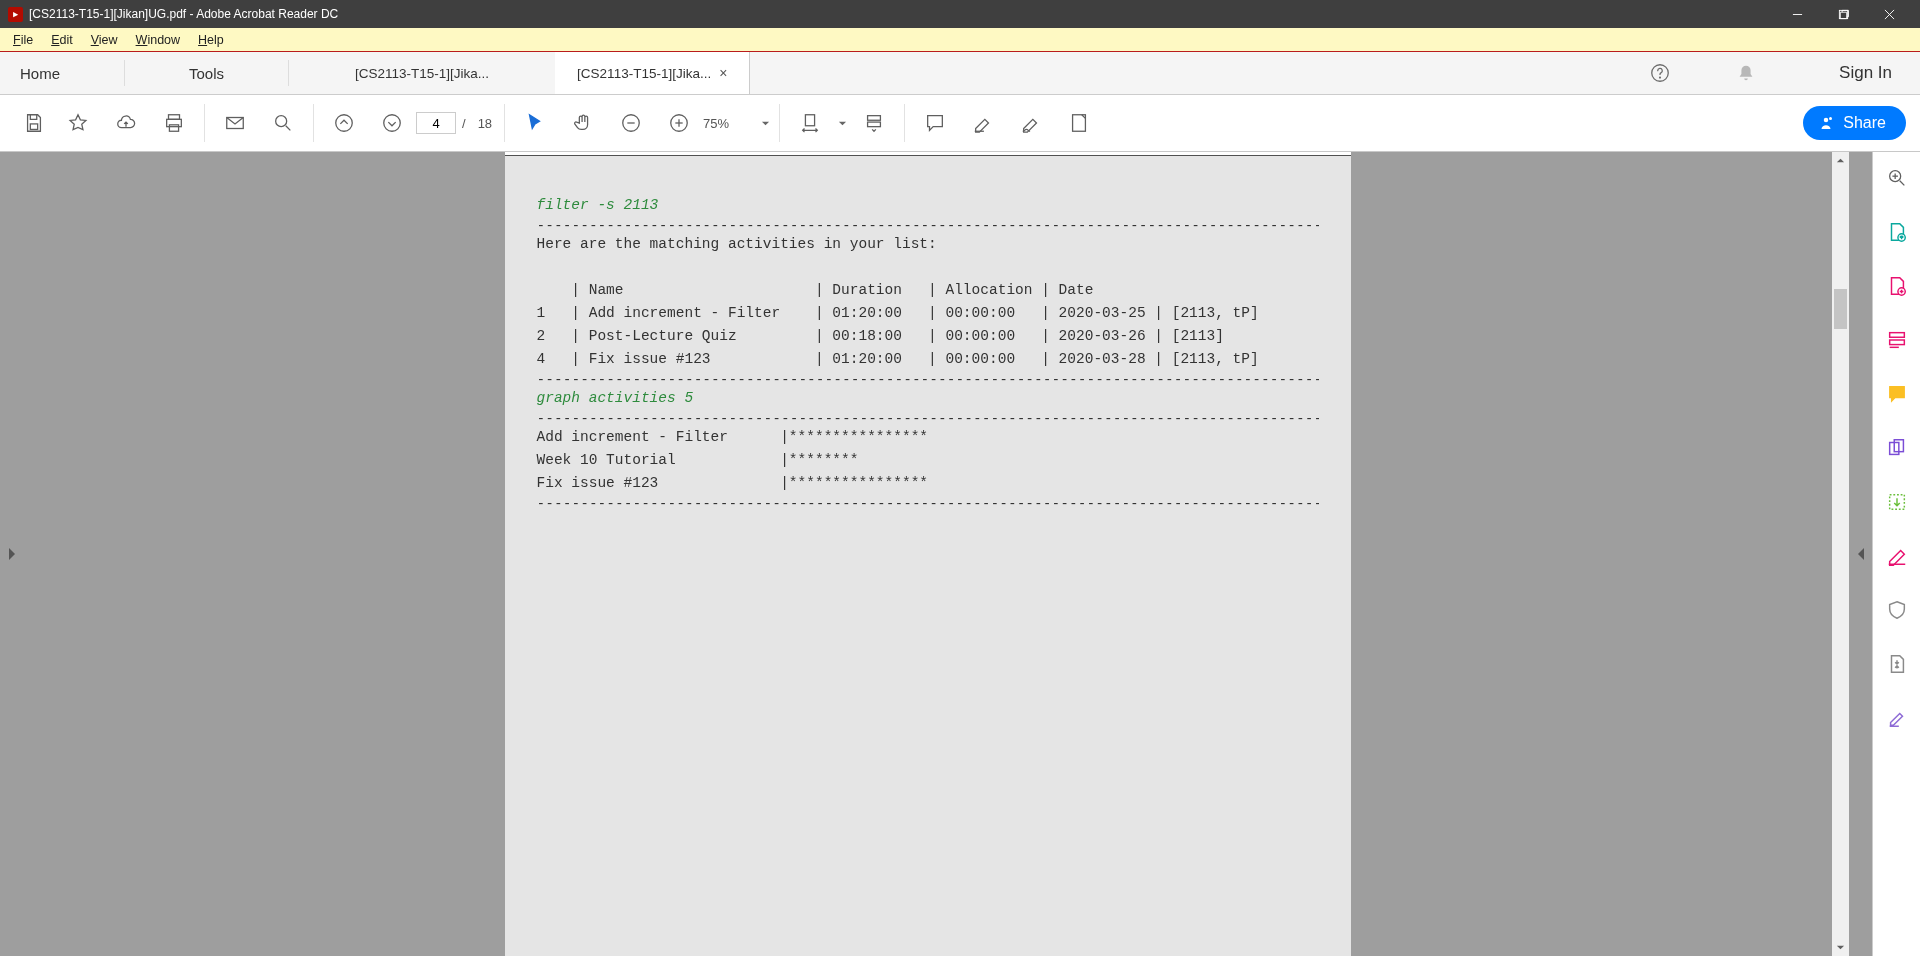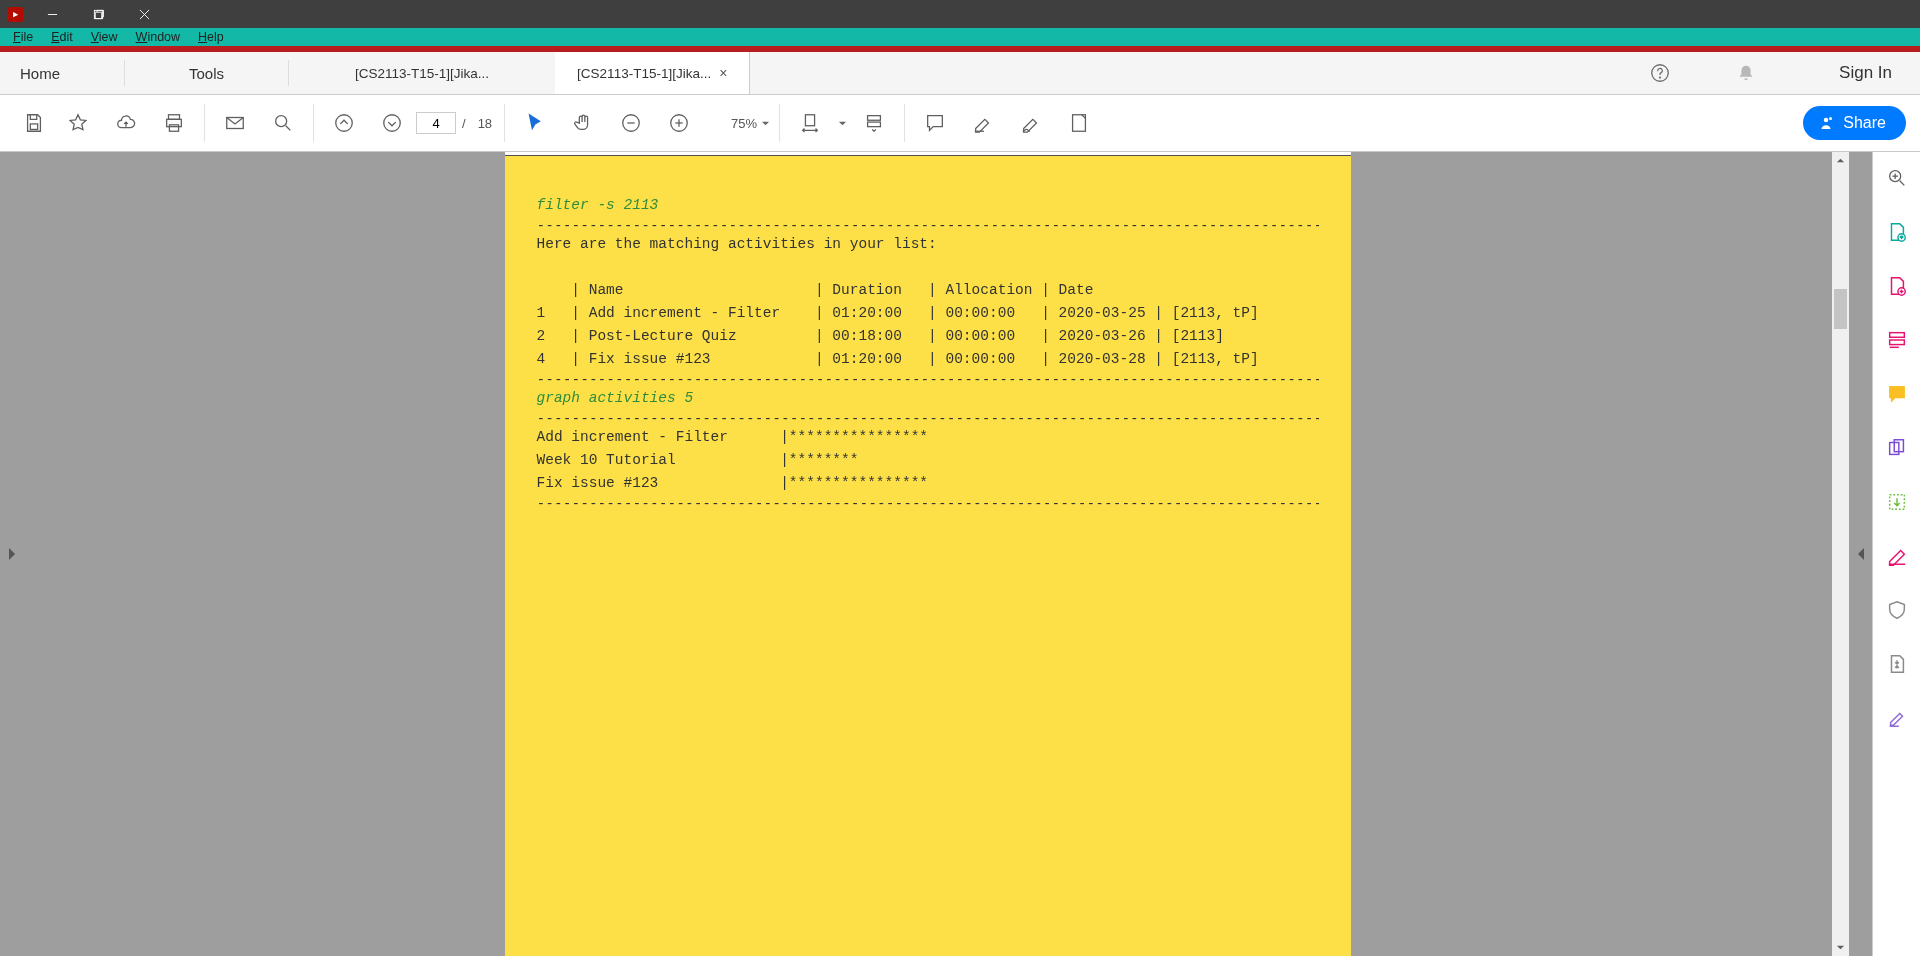--- a/index.html
+++ b/index.html
@@ -6,21 +6,21 @@
 body { width: 1920px; height: 956px; background: #fff; overflow: hidden; display: flex; flex-direction: column; }
 
 
 .titlebar { background: #3f3f3f; color: #fff; height: 28px; display: flex; align-items: center; padding: 0 8px; font-size: 12px; }
 .titlebar .pdf-ico { width: 15px; height: 15px; background: #b30b00; border-radius: 2px; margin-right: 6px; display: inline-flex; align-items: center; justify-content: center; font-size: 9px; font-weight: bold; color: #fff; }
 .titlebar .title-text { flex: 1; }
 .titlebar .win-btn { width: 46px; height: 28px; display: inline-flex; align-items: center; justify-content: center; color: #fff; }
 .titlebar .win-btn svg { width: 11px; height: 11px; stroke: #fff; fill: none; stroke-width: 1; }
 
 
-.menubar { height: 24px; background: #14b8a6; display: flex; align-items: center; padding: 0 4px; font-size: 12.5px; color: #222; border-bottom: 6px solid #b91c1c; }
+.menubar { height: 24px; background: #fef9c3; display: flex; align-items: center; padding: 0 4px; font-size: 12.5px; color: #222; border-bottom: 1px solid #b91c1c; }
 .menubar .mitem { padding: 0 9px; height: 24px; display: inline-flex; align-items: center; }
 .menubar .mitem .ul { text-decoration: underline; }
 
 
 .tabrow { height: 43px; background: #f5f5f5; border-bottom: 1px solid #ccc; display: flex; align-items: stretch; gap: 44px; }
 .tabrow .home-tab, .tabrow .tools-tab { padding: 0 20px; display: inline-flex; align-items: center; font-size: 15px; color: #333; }
 .tabrow .sep-v { width: 1px; background: #ddd; margin: 8px 0; }
 .tabrow .doc-tab { padding: 0 22px; display: inline-flex; align-items: center; font-size: 13.5px; color: #333; background: #f5f5f5; position: relative; }
 .tabrow .doc-tab.active { background: #fff; border-right: 1px solid #ccc; }
 .tabrow .doc-tab .close { margin-left: 8px; font-size: 14px; color: #555; }
@@ -30,21 +30,21 @@
 .tabrow .signin { padding: 0 28px; display: inline-flex; align-items: center; font-size: 17px; color: #333; }
 
 
 .toolbar { height: 57px; background: #fff; border-bottom: 1px solid #c8c8c8; display: flex; align-items: center; padding: 0 14px; gap: 0; }
 .tool-btn { width: 48px; height: 48px; display: inline-flex; align-items: center; justify-content: center; }
 .tool-btn svg { width: 22px; height: 22px; stroke: #5f5f5f; fill: none; stroke-width: 1.4; }
 .tool-btn.narrow { width: 40px; }
 .tool-sep { width: 1px; height: 38px; background: #e2e2e2; margin: 0 6px; }
 .page-input { width: 40px; height: 22px; border: 1px solid #ccc; text-align: center; font-size: 13px; }
 .page-of { font-size: 13px; color: #555; margin: 0 6px 0 6px; }
-.zoom-text { font-size: 13px; color: #555; width: 54px; text-align: right; }
+.zoom-text { font-size: 13px; color: #555; width: 54px; text-align: left; }
 .zoom-drop { width: 16px; display: inline-flex; align-items: center; justify-content: center; }
 .zoom-drop svg { width: 9px; height: 9px; fill: #666; }
 .share-btn { margin-left: auto; background: #007aff; color: #fff; border-radius: 20px; height: 34px; padding: 0 20px 0 14px; display: inline-flex; align-items: center; font-size: 16px; gap: 8px; }
 .share-btn svg { width: 18px; height: 18px; fill: #fff; }
 
 
 .main-area { flex: 1; display: flex; overflow: hidden; }
 .nav-slit { width: 23px; background: #9e9e9e; display: flex; align-items: center; justify-content: center; }
 .nav-slit .grip { width: 0; height: 0; border-top: 6px solid transparent; border-bottom: 6px solid transparent; }
 .nav-slit.left .grip { border-left: 6px solid #555; }
@@ -58,32 +58,33 @@
 .doc-scrollbar .sb-thumb { position: absolute; top: 120px; left: 2px; right: 2px; height: 40px; background: #c4c4c4; border-radius: 0; }
 
 .right-rail { width: 48px; background: #fff; border-left: 1px solid #ccc; display: flex; flex-direction: column; align-items: center; padding-top: 14px; gap: 30px; }
 .right-rail .rail-ico { width: 24px; height: 24px; display: flex; align-items: center; justify-content: center; }
 .right-rail svg { width: 22px; height: 22px; }
 
 
 .page-stack { width: 846px; display: flex; flex-direction: column; }
 .page-gap { height: 6px; background: #505050; }
 .page-strip { height: 36px; background: #fff; }
-.page { background: #fde047; width: 846px; padding: 38px 32px 30px 32px; min-height: 800px; }
+.page { background: #e5e5e5; width: 846px; padding: 38px 32px 30px 32px; min-height: 800px; }
 .mono { font-family: Consolas, 'Courier New', monospace; font-size: 14.5px; line-height: 23px; white-space: pre; color: #333; }
 .cmd { color: #2e8b3d; font-style: italic; }
 .divider-dash { font-family: Consolas, monospace; font-size: 14.5px; color: #333; letter-spacing: 0; overflow: hidden; white-space: nowrap; }
 .body-text { font-family: "Segoe UI", Arial, sans-serif; font-size: 16.5px; color: #3a3a3a; line-height: 25px; margin: 18px 0 14px 0; }
 .body-text .inline-code { font-family: Consolas, monospace; font-size: 14.5px; }
 </style>
 </head>
 <body>
 
 <div class="titlebar">
   <span class="pdf-ico">▸</span>
+  <span class="title-text">[CS2113-T15-1][Jikan]UG.pdf - Adobe Acrobat Reader DC</span>
   <span class="win-btn">
       <svg viewBox="0 0 12 12">
         <line x1="1" y1="6" x2="11" y2="6"></line>
       </svg>
     </span>
   <span class="win-btn">
       <svg viewBox="0 0 12 12">
         <rect x="1.5" y="1.5" width="9" height="9"></rect>
         <rect x="3.5" y="-0.5" width="9" height="9" style="display:none"></rect>
         <path d="M2.5 3.5 h7 v7 h-7 z M4.5 3.5 v-2 h7 v7 h-2" fill="none"></path>

